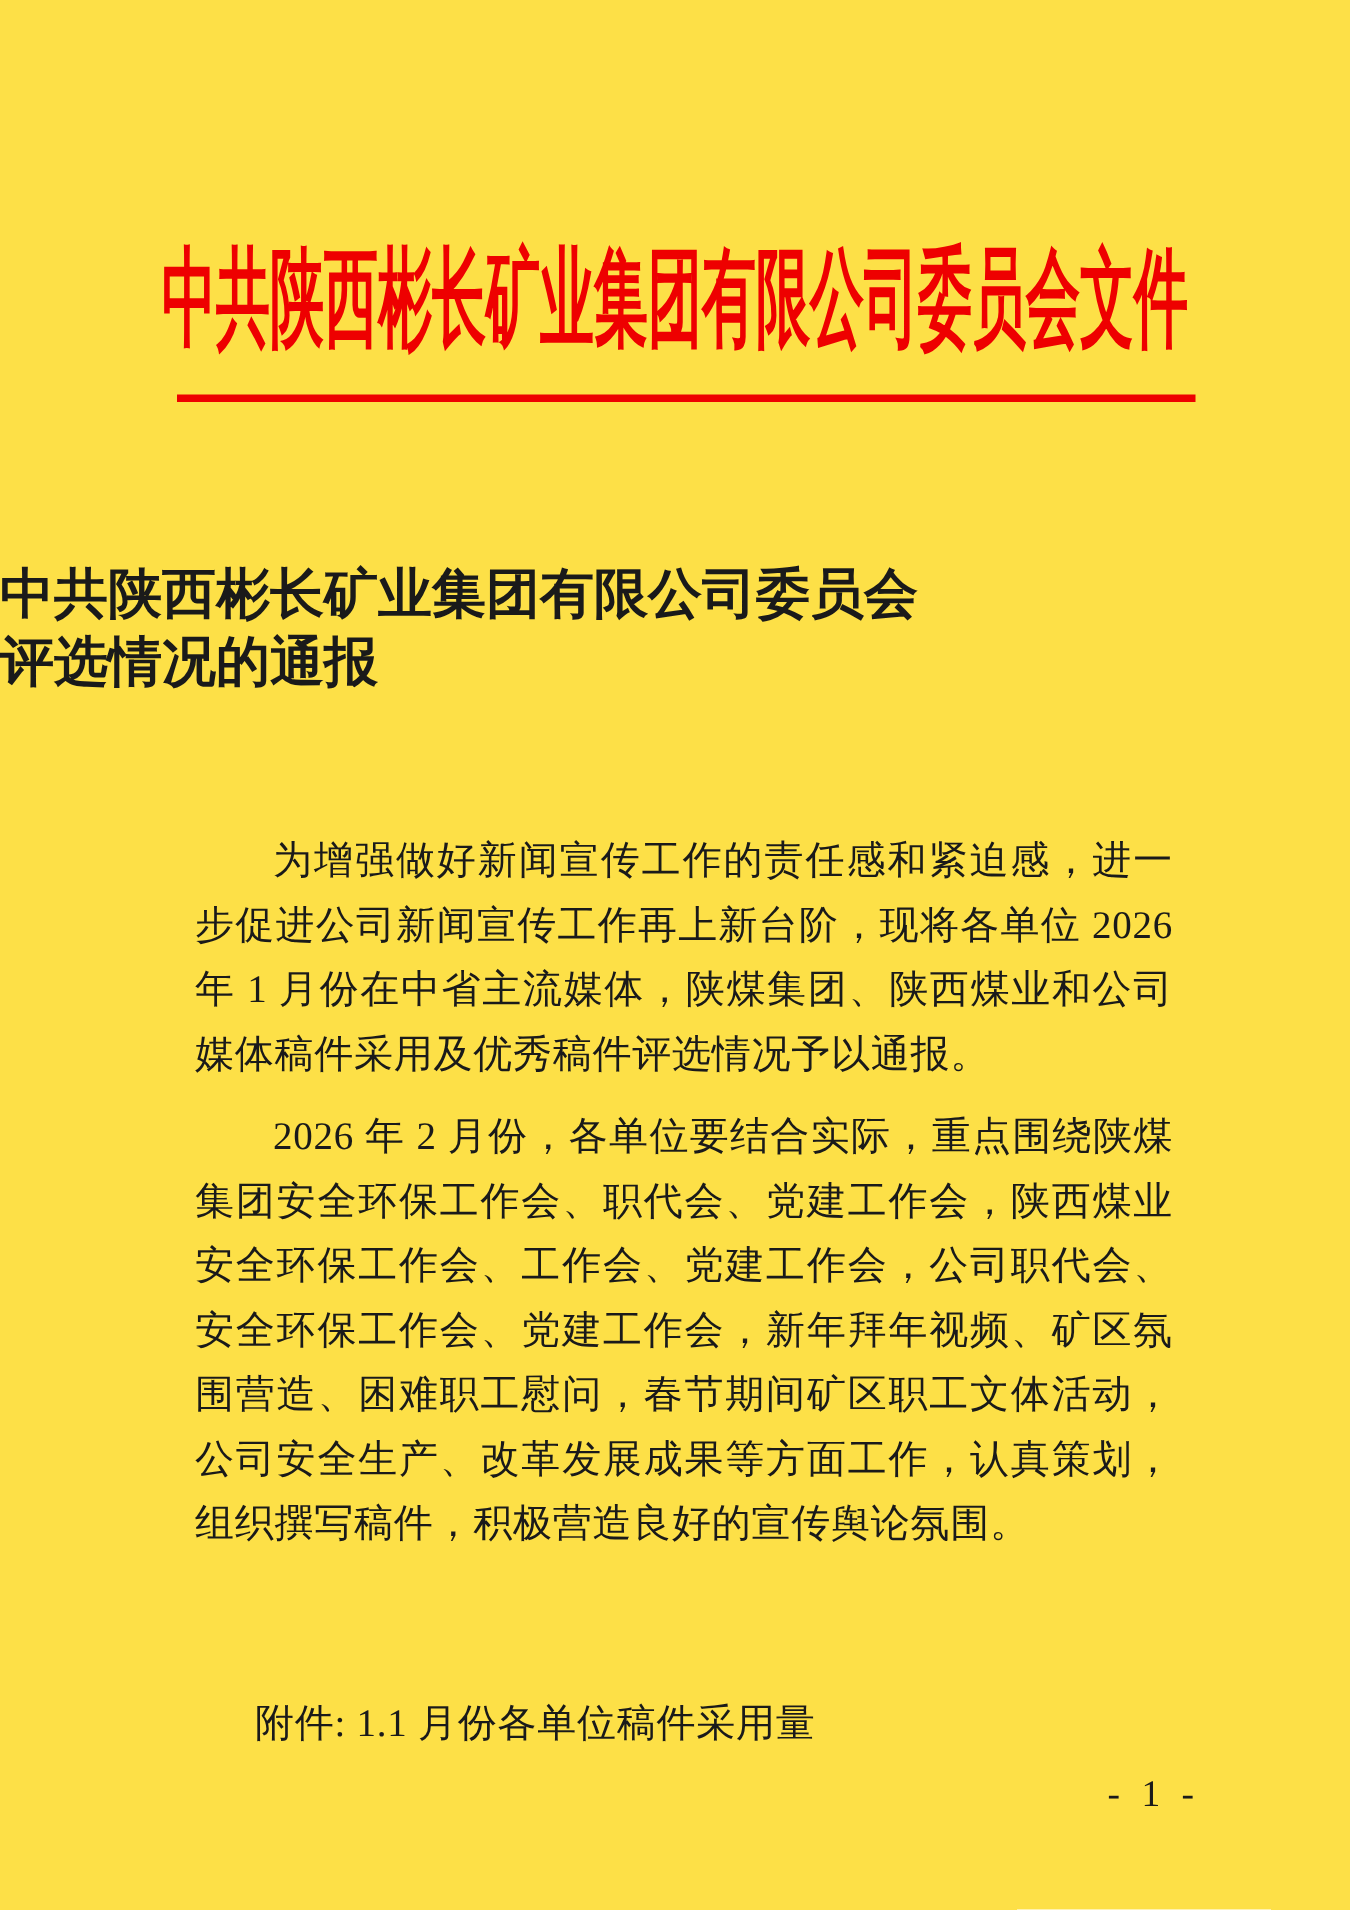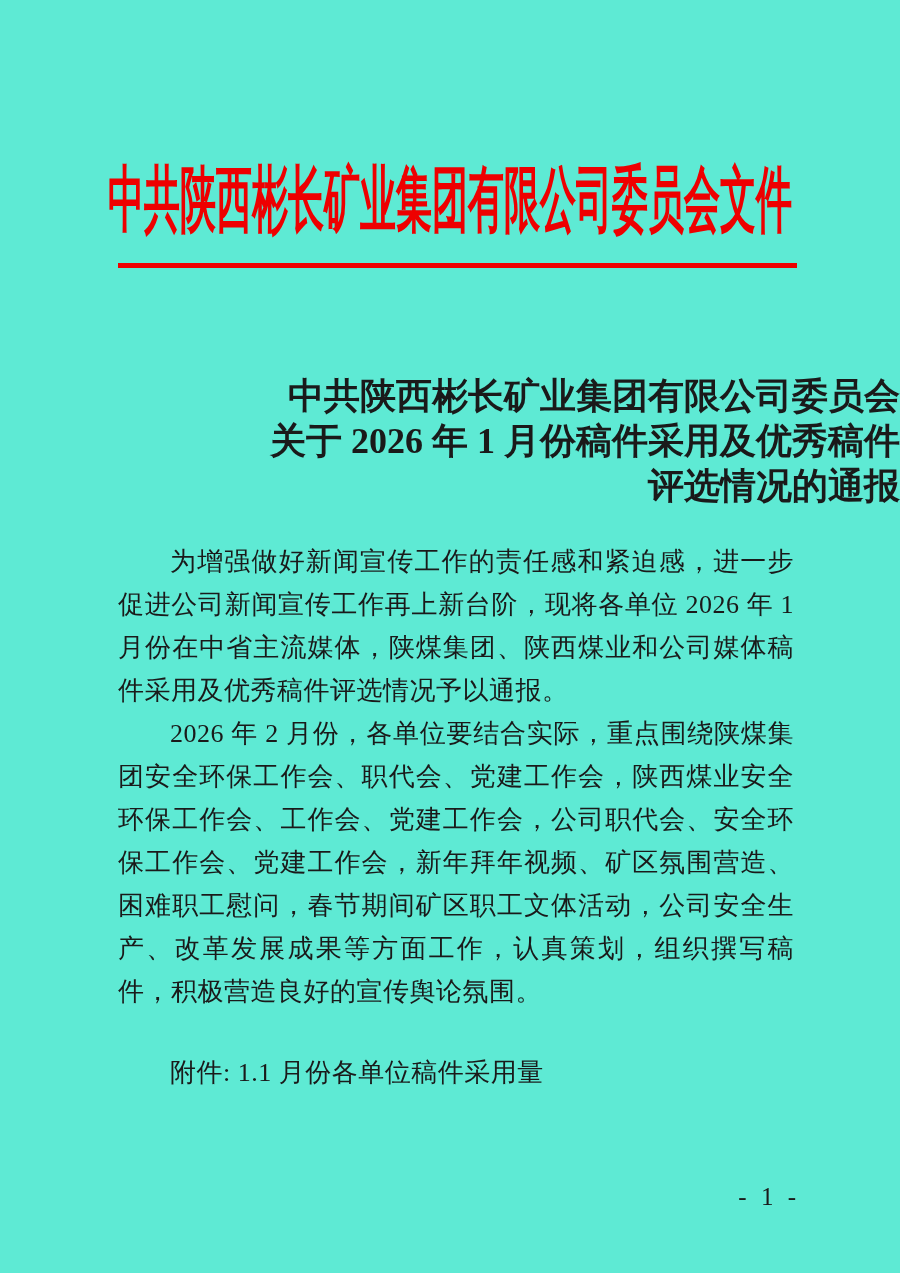--- a/index.html
+++ b/index.html
@@ -4,21 +4,21 @@
 <style>
   html, body {
     margin: 0;
     padding: 0;
     background: #ffffff;
   }
   .page {
     position: relative;
     width: 900px;
     height: 1273px;
-    background: #5eead4;
+    background: #fde047;
     overflow: hidden;
     font-family: "Liberation Serif", "DejaVu Serif", serif;
     color: #1a1a1a;
   }
 
   
   .red-header-wrap {
     position: absolute;
     top: 160px;
     left: 0;
@@ -52,45 +52,45 @@
     font-size: 28px;
     letter-spacing: 1px;
     white-space: nowrap;
   }
 
   .doc-title {
     position: absolute;
     top: 374px;
     left: 0;
     width: 900px;
-    text-align: right;
+    text-align: left;
     font-weight: 700;
     font-size: 36px;
     line-height: 45px;
   }
 
   .body-block {
     position: absolute;
     top: 540px;
     left: 118px;
     width: 676px;
     font-size: 26px;
     line-height: 43px;
     text-align: justify;
     letter-spacing: 0.5px;
   }
   .salutation {
     margin: 0;
   }
   .para {
-    margin: 0;
+    margin: 12px;
     text-indent: 2em;
   }
   .attachment {
-    margin: 38px 0 0 0;
+    margin: 90px 0 0 0;
     text-indent: 2em;
     text-align: left;
     font-family: Liberation Serif, serif;
   }
 
   .page-number {
     position: absolute;
     top: 1183px;
     right: 100px;
     font-size: 25px;
@@ -105,21 +105,20 @@
 
   <div class="red-header-wrap">
     <div class="red-header" style="color: rgb(238, 0, 0);">中共陕西彬长矿业集团有限公司委员会文件</div>
   </div>
 
   <div class="red-line" style="background: rgb(238, 0, 0);"></div>
 
 
   <div class="doc-title">
     <div>中共陕西彬长矿业集团有限公司委员会</div>
-    <div>关于 2026 年 1 月份稿件采用及优秀稿件</div>
     <div>评选情况的通报</div>
   </div>
 
   <div class="body-block">
     <p class="para">为增强做好新闻宣传工作的责任感和紧迫感，进一步促进公司新闻宣传工作再上新台阶，现将各单位 2026 年 1 月份在中省主流媒体，陕煤集团、陕西煤业和公司媒体稿件采用及优秀稿件评选情况予以通报。</p>
     <p class="para">2026 年 2 月份，各单位要结合实际，重点围绕陕煤集团安全环保工作会、职代会、党建工作会，陕西煤业安全环保工作会、工作会、党建工作会，公司职代会、安全环保工作会、党建工作会，新年拜年视频、矿区氛围营造、困难职工慰问，春节期间矿区职工文体活动，公司安全生产、改革发展成果等方面工作，认真策划，组织撰写稿件，积极营造良好的宣传舆论氛围。</p>
     <p class="attachment">附件: 1.1 月份各单位稿件采用量</p>
   </div>
 
   <div class="page-number">- 1 -</div>

